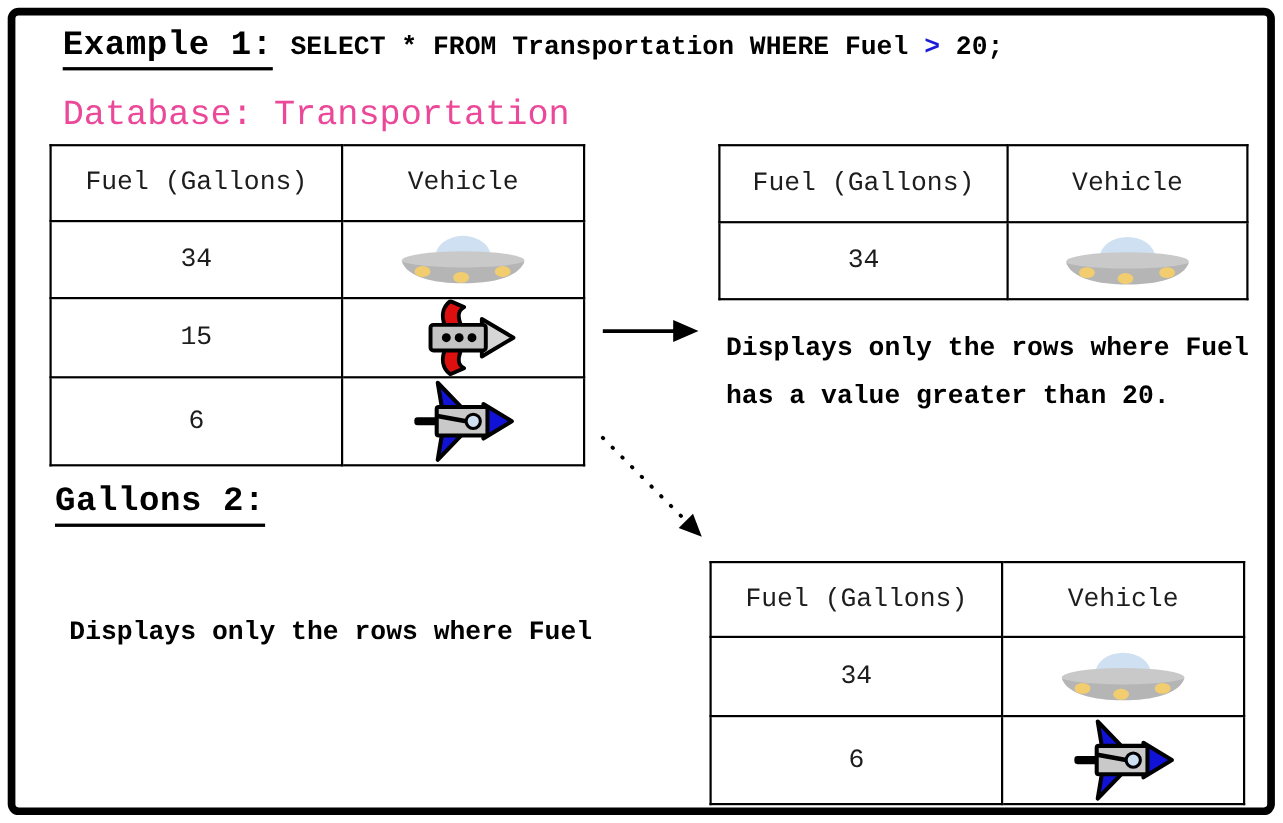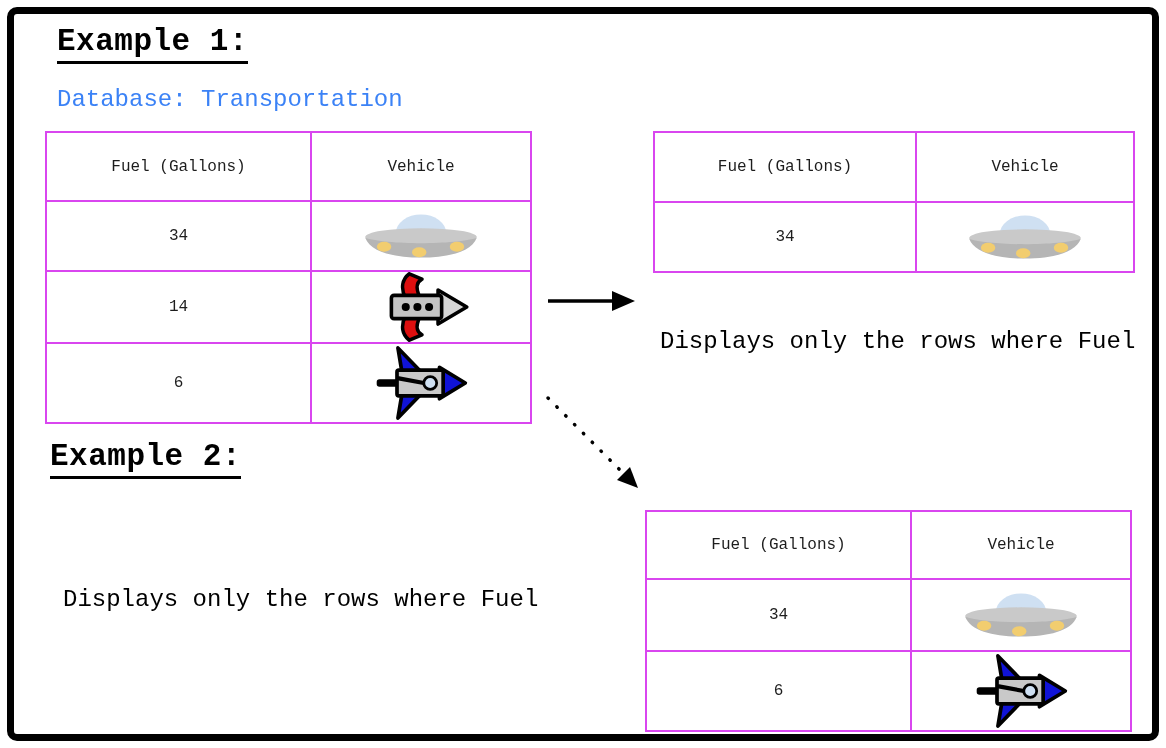--- a/index.html
+++ b/index.html
@@ -13,27 +13,27 @@
     border:7px solid #000; border-radius:10px; pointer-events:none;
   }
   .abs{position:absolute;}
   .ex-line{display:flex; align-items:baseline; gap:16px; white-space:nowrap;}
   .ex-heading{
     font-size:31px; font-weight:bold; letter-spacing:0.5px;
     border-bottom:3px solid #000; padding-bottom:2px;
   }
   .sql{font-size:24px; font-weight:bold; white-space:pre;}
   .op{color:var(--op-blue,#1b1bd9);}
-  .db-line{font-size:24px; color:#3b82f6;font-family:Liberation Mono, monospace;}
+  .db-line{font-size:32px; color:#ec4899;font-family:Liberation Mono, monospace;}
   table.dtable{border-collapse:collapse; table-layout:fixed; background:#fff;}
   table.dtable th, table.dtable td{
-    border:2px solid #d946ef; text-align:center; vertical-align:middle;
-    font-size:16px; font-weight:normal; color:#1d1d1d; padding:0; overflow:visible;
+    border:2px solid #000000; text-align:center; vertical-align:middle;
+    font-size:24px; font-weight:normal; color:#1d1d1d; padding:0; overflow:visible;
   }
-  .caption{font-size:24px; font-weight:normal; line-height:43px; white-space:nowrap; color:#000;margin-top:24px;}
+  .caption{font-size:24px; font-weight:bold; line-height:43px; white-space:nowrap; color:#000;}
   .veh{display:inline-block; vertical-align:middle;}
   .i-ufo{width:132px; height:54px;}
   .i-rocket{width:106px; height:70px;}
   .i-shuttle{width:96px; height:78px;}
   .vcell{line-height:0;}
 </style>
 </head>
 <body>
 
 <div id="stage">
@@ -66,20 +66,21 @@
         <line x1="28" y1="37" x2="55" y2="42" stroke="#000" stroke-width="4.5" stroke-linecap="round"></line>
         <circle cx="62" cy="42" r="7" fill="#cfe0f2" stroke="#000" stroke-width="3"></circle>
       </symbol>
     </defs>
   </svg>
 
   <div id="frame"></div>
 
   <div class="abs ex-line" style="left:57px; top:24px;">
     <span class="ex-heading">Example 1:</span>
+    <span class="sql"><span>SELECT * FROM Transportation WHERE Fuel </span><span class="op">&gt;</span><span> 20;</span></span>
   </div>
 
   <div class="abs db-line" style="left:57px; top:86px;">Database: Transportation</div>
 
   <table class="dtable abs" style="left:45px; top:131px; width:485px;">
     <colgroup>
         <col style="width:265px">
         <col style="width:220px">
       </colgroup>
     <tbody>
@@ -89,21 +90,21 @@
     </tr>
     <tr style="height:70px;">
       <td>34</td>
       <td class="vcell">
         <svg class="veh i-ufo">
               <use href="#sym-ufo"></use>
             </svg>
       </td>
     </tr>
     <tr style="height:70px;">
-      <td>14</td>
+      <td>15</td>
       <td class="vcell">
         <svg class="veh i-rocket">
               <use href="#sym-rocket"></use>
             </svg>
       </td>
     </tr>
     <tr style="height:70px;">
       <td>6</td>
       <td class="vcell">
         <svg class="veh i-shuttle">
@@ -135,29 +136,30 @@
         <svg class="veh i-ufo">
               <use href="#sym-ufo"></use>
             </svg>
       </td>
     </tr>
   </tbody>
     </table>
 
   <div class="abs caption" style="left:660px; top:296px;">
     <div>Displays only the rows where Fuel</div>
+    <div>has a value greater than 20.</div>
   </div>
 
   <svg class="abs" style="left:536px; top:390px;" width="116" height="112">
     <line x1="12" y1="8" x2="84" y2="80" stroke="#000" stroke-width="3.5" stroke-linecap="round" stroke-dasharray="0.5 12"></line>
     <polygon points="102,98 94,77 81,90" fill="#000"></polygon>
   </svg>
 
   <div class="abs ex-line" style="left:50px; top:439px;">
-    <span class="ex-heading">Example 2:</span>
+    <span class="ex-heading">Gallons 2:</span>
   </div>
 
   <div class="abs caption" style="left:63px; top:554px;">
     <div>Displays only the rows where Fuel</div>
   </div>
 
   <table class="dtable abs" style="left:645px; top:510px; width:485px;">
     <colgroup>
         <col style="width:265px">
         <col style="width:220px">

